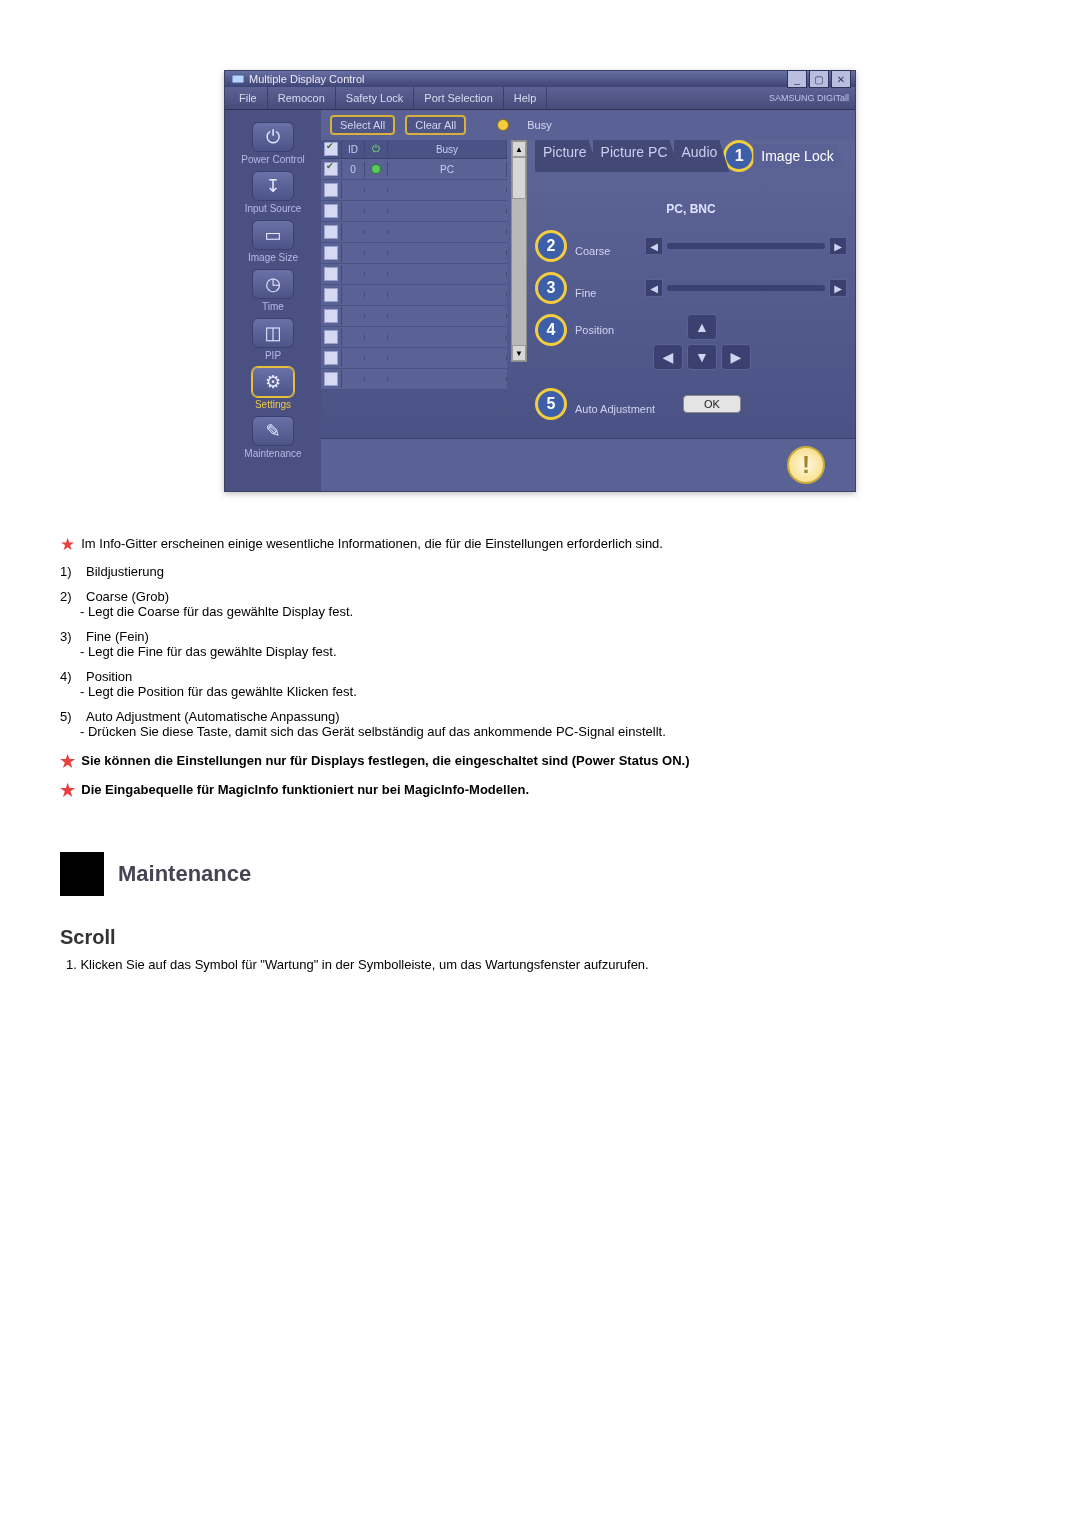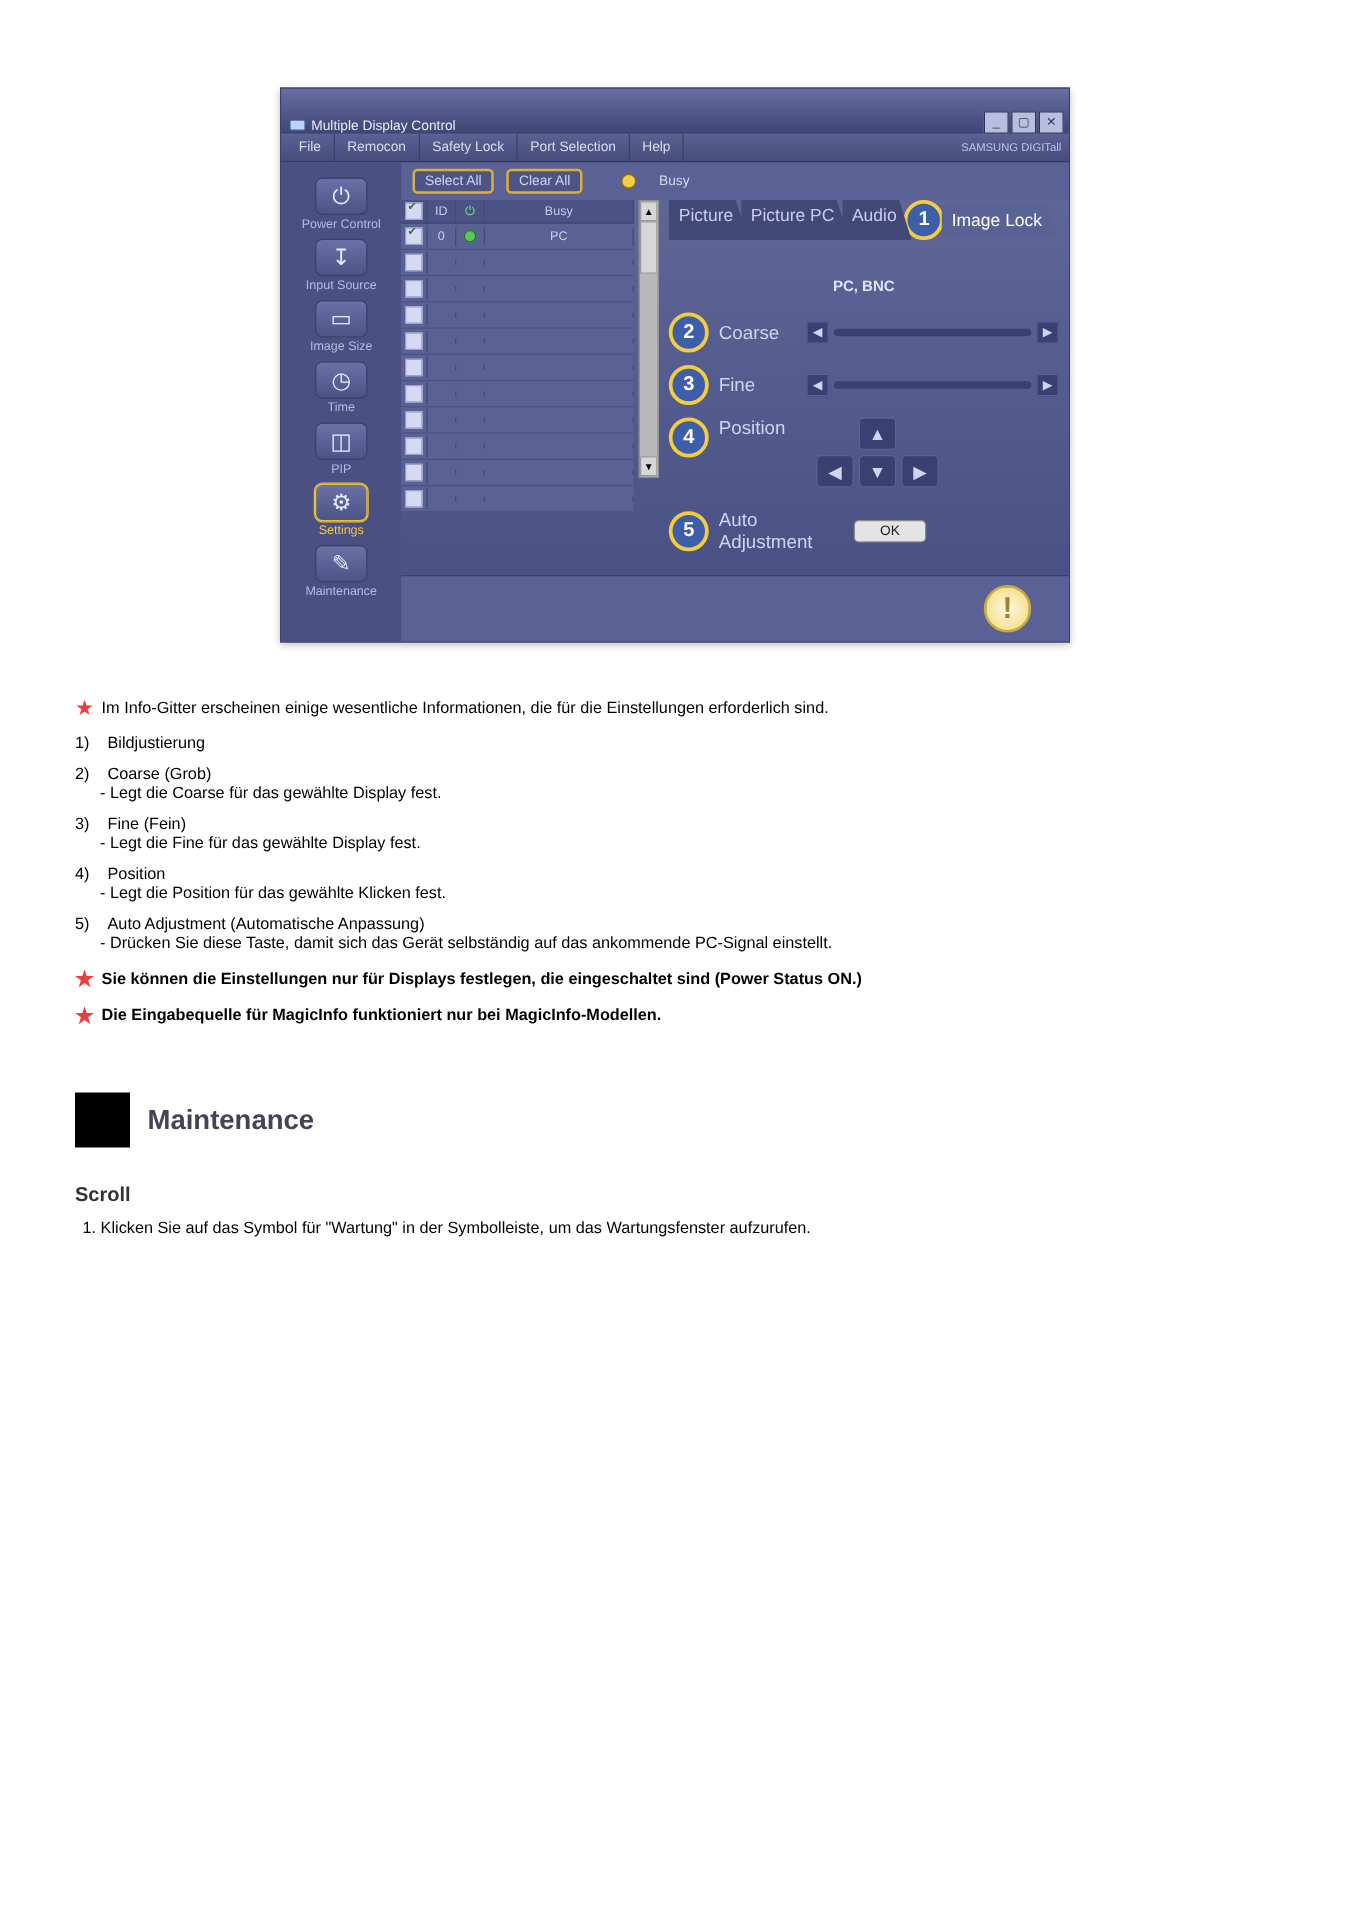--- a/index.html
+++ b/index.html
@@ -17,25 +17,25 @@
 
   
   .mdc-window {
     width: 630px;
     margin: 0 auto 40px auto;
     border: 1px solid #3c4265;
     background: #4c5380;
     box-shadow: 0 2px 6px rgba(0,0,0,.25);
   }
   .titlebar {
-    height: 36px;
+    height: 16px;
     background: linear-gradient(#686fa3, #3e4474);
     color: #e9ebf7;
     display: flex;
-    align-items: flex-end;
+    align-items: center;
     padding: 0 4px 0 6px;
     font-size: 11px;
   }
   .titlebar .icon { width: 14px; height: 14px; margin-right: 4px; }
   .win-btns { margin-left: auto; display: flex; gap: 2px; }
   .win-btn {
     width: 18px; height: 16px;
     background: #b9bde0;
     color: #33395a;
     display:flex;align-items:center;justify-content:center;
@@ -208,21 +208,21 @@
     width:26px;height:26px;
     border-radius:50%;
     border:3px solid #f3cc3f;
     background:#3d5ea8;
     color:#fff;
     font-weight:bold;
     font-size:16px;
     display:flex;align-items:center;justify-content:center;
     flex-shrink:0;
   }
-  .sett-label { color:#cfd4f1; font-size:15px; width:62px; }
+  .sett-label { color:#cfd4f1; font-size:11px; width:62px;margin-top:10px; }
   .slider {
     flex:1;
     display:flex;align-items:center;gap:4px;
   }
   .slider .arr {
     width:16px;height:16px;background:#3a4170;border:1px solid #5a6194;
     color:#cfd4f1;font-size:10px;display:flex;align-items:center;justify-content:center;
   }
   .slider .track {
     flex:1;height:6px;background:#3a4170;border-radius:3px;position:relative;
@@ -273,21 +273,21 @@
   .doc ol { list-style:none; padding:0; margin:6px 0 10px 0; }
   .doc li { margin-bottom:10px; }
   .doc li .t { display:block; }
   .doc li .d { display:block; margin-left:20px; }
   .doc .num { display:inline-block; width:26px; }
   .doc .bold-line { font-weight:600; }
 
   .heading-block { display:flex; align-items:center; gap:14px; margin:48px 0 26px 0; }
   .black-sq { width:44px;height:44px;background:#000; }
   h2.section { margin:0; font-size:22px; color:#445; font-weight:600; }
-  h3.sub { margin:30px 0 6px 0; font-size:16px; color:#333; font-weight:600; }
+  h3.sub { margin:30px 0 6px 0; font-size:20px; color:#333; font-weight:600; }
 
   .cb { width:12px;height:12px;border:1px solid #9aa0cc;background:#d5d9f2;display:inline-block; }
   .cb.chk::after { content:"✔"; font-size:9px; color:#3e6c34; position:relative; top:-3px; left:1px; }
 </style>
 </head>
 <body>
 
 <div class="page">
 
   <div class="mdc-window">

